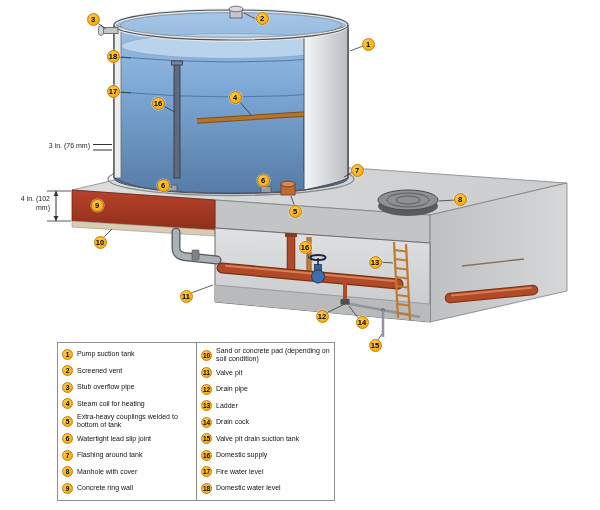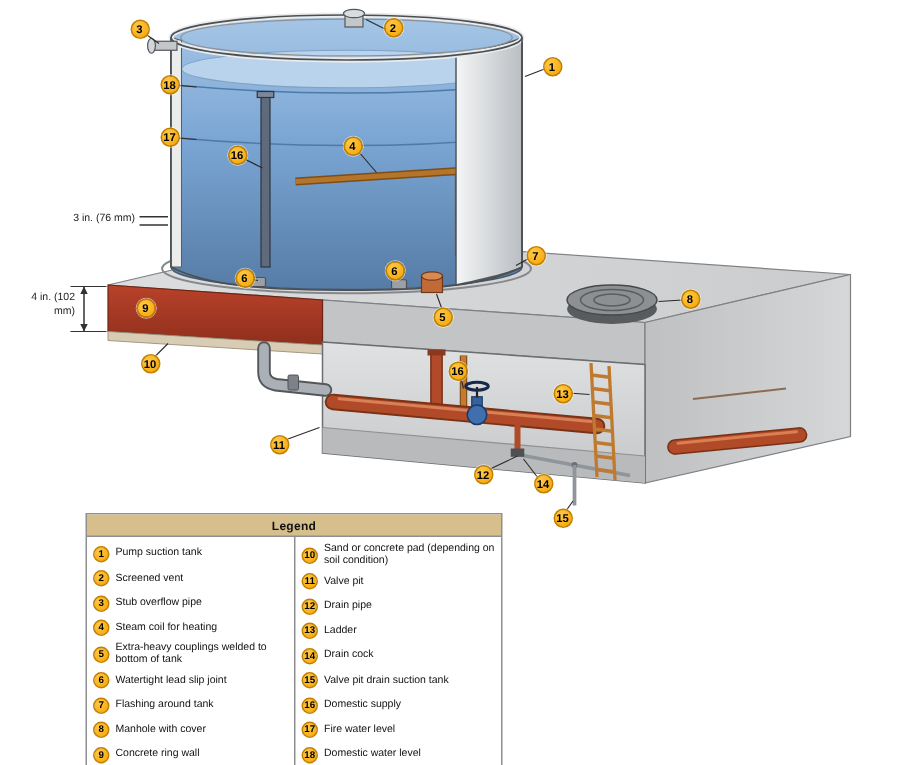--- a/index.html
+++ b/index.html
@@ -245,21 +245,20 @@
       <div class="callout" style="left: 93.5px; top: 235.5px;">10</div>
       <div class="callout" style="left: 179.5px; top: 289.5px;">11</div>
       <div class="callout" style="left: 298.5px; top: 240.5px;">16</div>
       <div class="callout" style="left: 368.5px; top: 255.5px;">13</div>
       <div class="callout" style="left: 315.5px; top: 309.5px;">12</div>
       <div class="callout" style="left: 355.5px; top: 315.5px;">14</div>
       <div class="callout" style="left: 368.5px; top: 338.5px;">15</div>
     </div>
 
   <div class="legend">
-    <div class="legend-header">Legend</div>
     <div class="legend-body">
       <div class="legend-col" id="legend-col-1">
           <div class="lrow">
             <span class="lnum">1</span>
             <span class="ltext">Pump suction tank</span>
           </div>
           <div class="lrow">
             <span class="lnum">2</span>
             <span class="ltext">Screened vent</span>
           </div>

